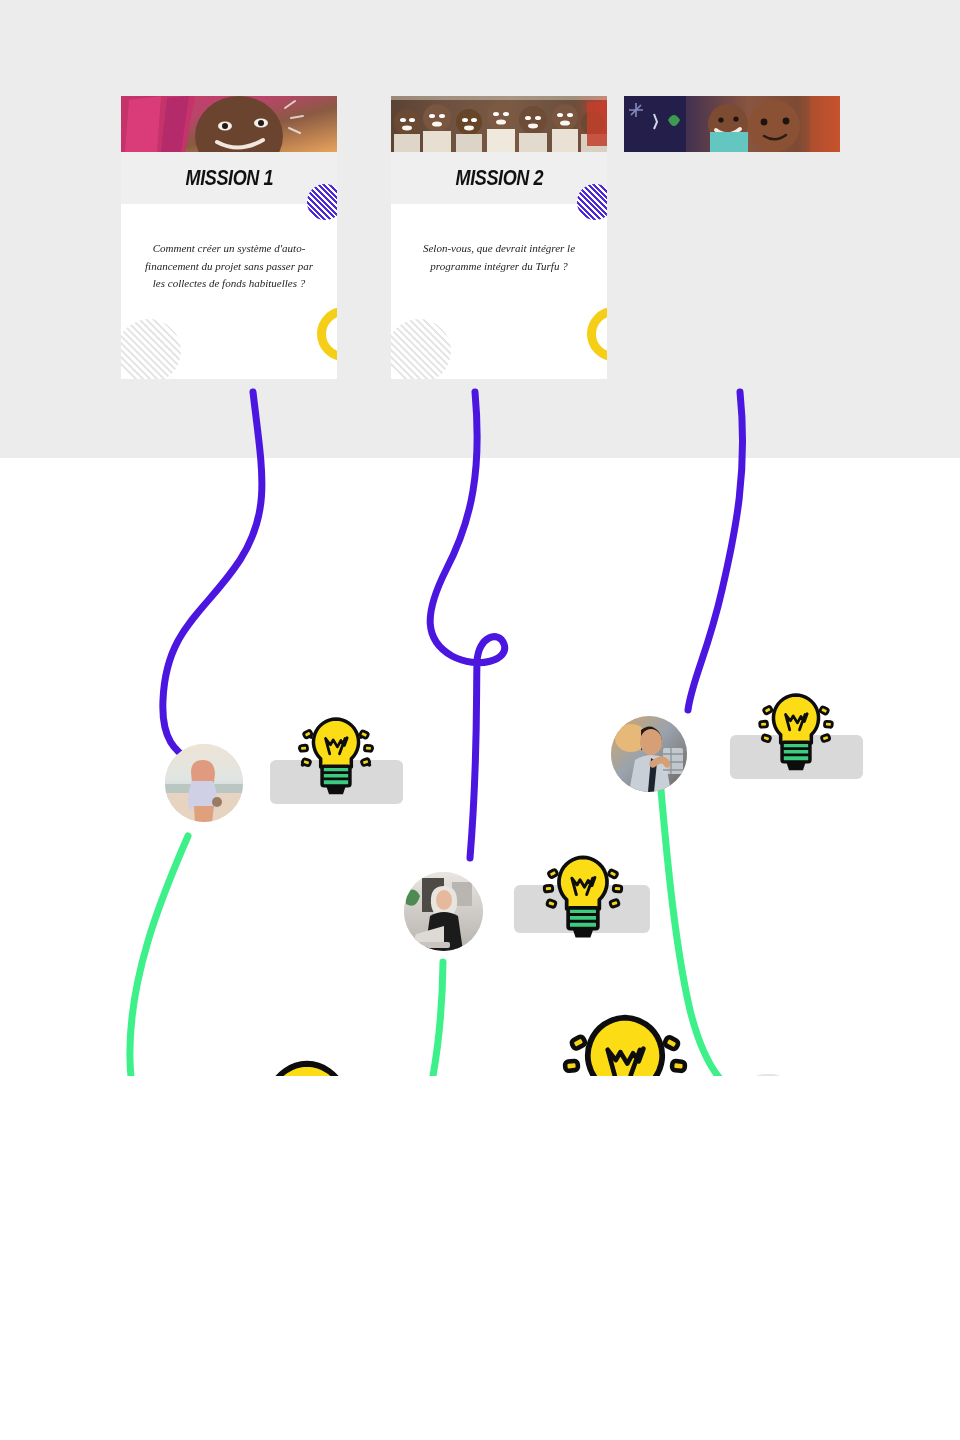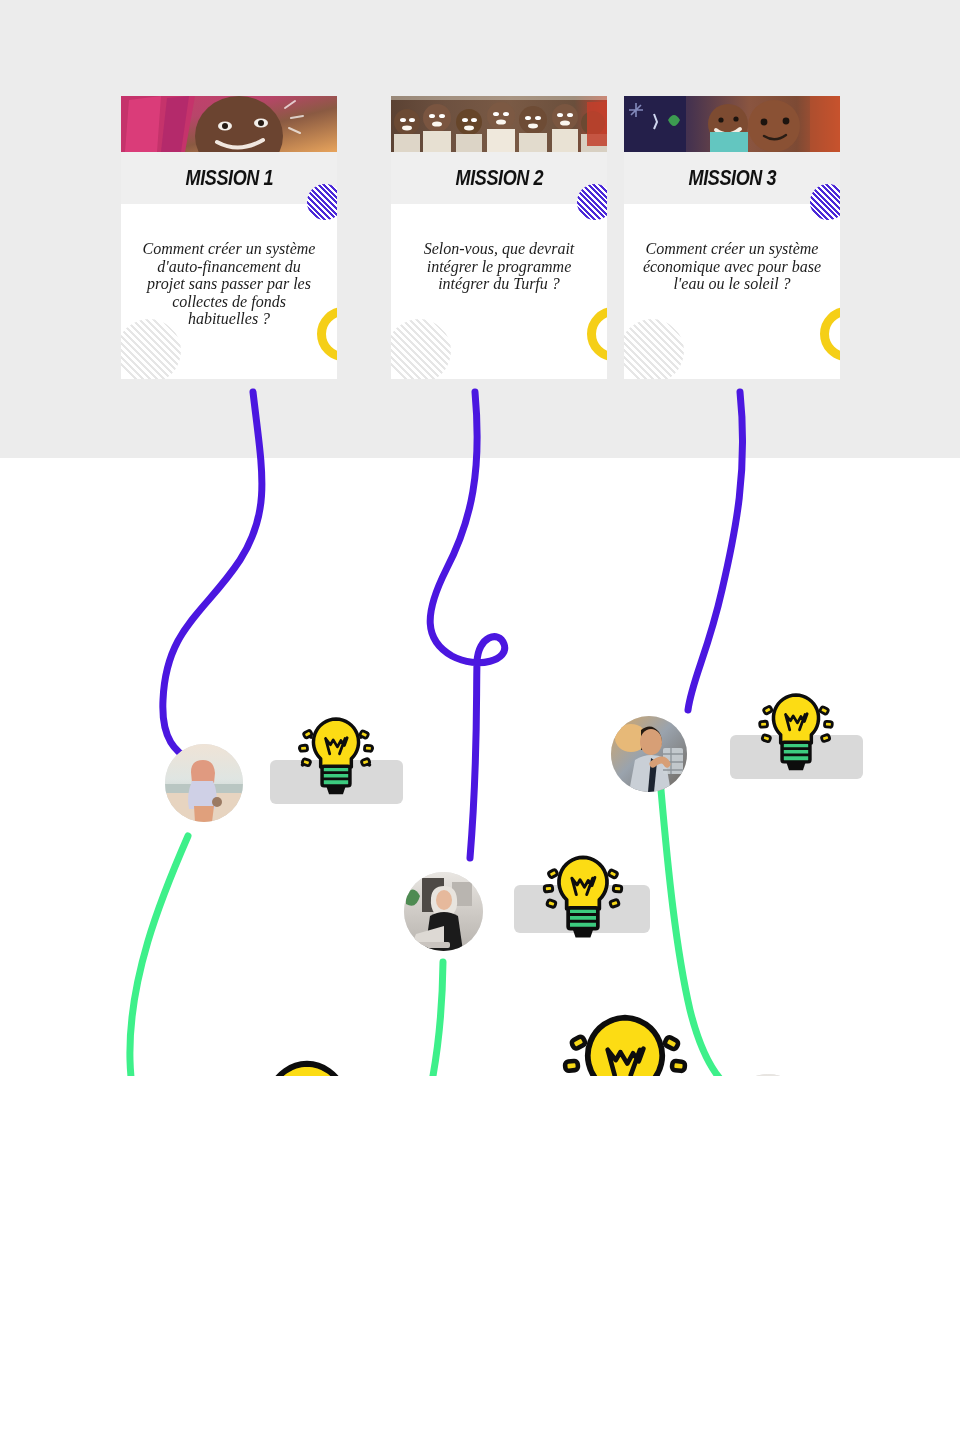--- a/index.html
+++ b/index.html
@@ -58,21 +58,21 @@
     height:175px;
     padding:36px 18px 0 18px;
     box-sizing:border-box;
     overflow:hidden;
   }
   .card-q{
     position:relative;
     z-index:3;
     font-family:"Liberation Serif", serif;
     font-style:italic;
-    font-size:16px;
+    font-size:11px;
     line-height:17.5px;
     color:#1d1d1d;
     text-align:center;
   }
 
   
   .deco-purple{
     position:absolute;
     width:36px;height:36px;border-radius:50%;
     right:-6px;
@@ -285,29 +285,20 @@
         <rect x="86" y="36" width="38" height="20" fill="#63c6c0"></rect>
         <rect x="0" y="0" width="62" height="56" fill="#241f4a"></rect>
         <g stroke="#9aa4d8" stroke-width="1.6" opacity="0.8">
           <path d="M12 14 l0 -7 M12 14 l7 0 M12 14 l-7 0 M12 14 l0 7 M12 14 l5 -5 M12 14 l-5 5"></path>
         </g>
         <path d="M30 18 l3 8 l-3 7" stroke="#cfd6ef" stroke-width="2" fill="none"></path>
         <path d="M44 24 q6 -10 12 0 q-6 12 -12 0" fill="#3c9b50"></path>
         <rect x="186" y="0" width="30" height="56" fill="#c0502c" opacity="0.55"></rect>
       </svg>
     </div>
-    <div class="card-title-band">
-      <div class="card-title">MISSION 3</div>
-      <div class="deco-purple"></div>
-    </div>
-    <div class="card-body">
-      <div class="deco-hatch"></div>
-      <div class="deco-ring"></div>
-      <div class="card-q">Comment créer un système économique avec pour base l'eau ou le soleil ?</div>
-    </div>
   </div>
 
   <svg class="wires" viewBox="0 0 960 1440">
 
     <path d="M253,392 C262,470 272,510 240,560 C206,612 166,628 163,700 C161,740 176,752 192,762" stroke="#4b17e0" stroke-width="7" fill="none" stroke-linecap="round"></path>
 
     <path d="M475,392 C482,470 472,520 446,570 C424,614 424,640 452,656 C478,670 510,660 504,644 C499,630 478,636 477,662 C476,700 478,760 470,858" stroke="#4b17e0" stroke-width="7" fill="none" stroke-linecap="round"></path>
 
     <path d="M740,392 C748,470 736,530 722,590 C708,652 692,680 688,710" stroke="#4b17e0" stroke-width="7" fill="none" stroke-linecap="round"></path>
 

